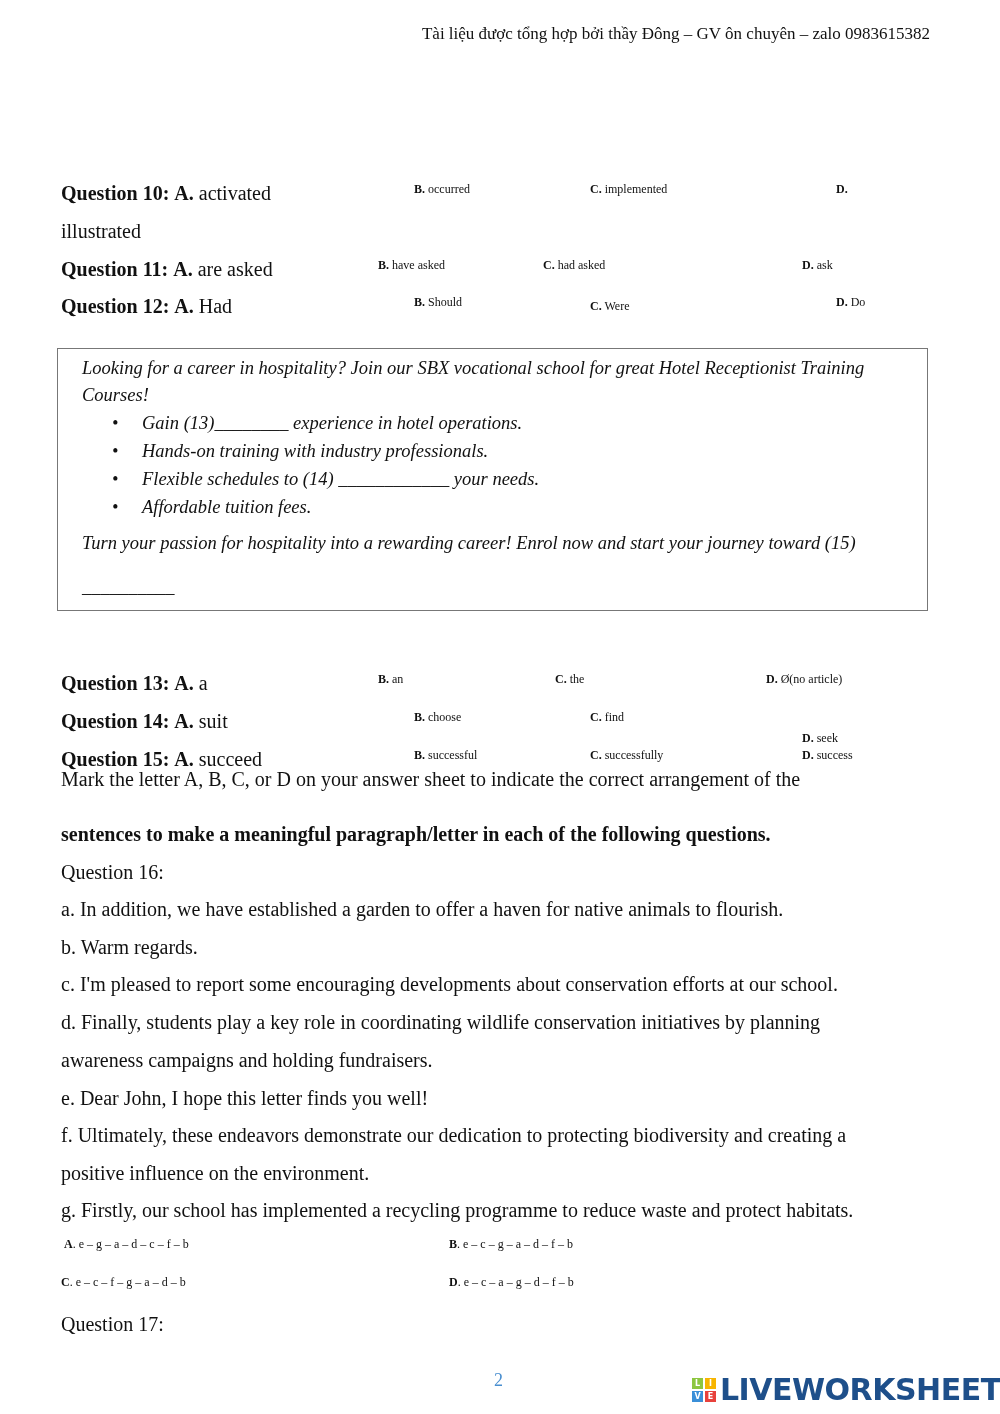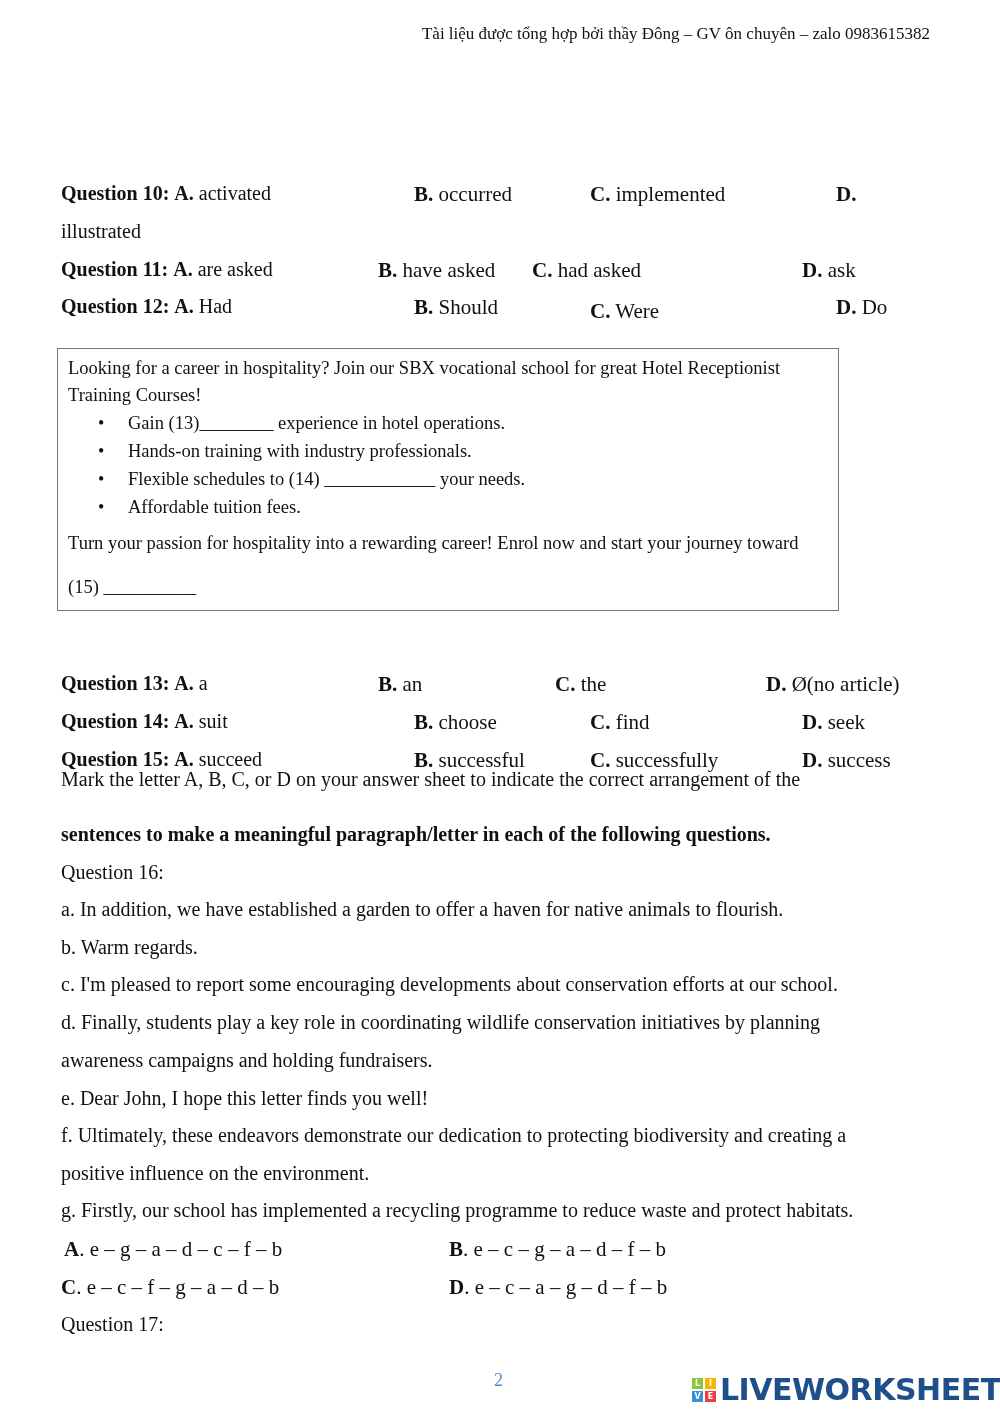--- a/index.html
+++ b/index.html
@@ -1,21 +1,21 @@
 <!DOCTYPE html>
 <html><head>
 <meta charset="utf-8">
 <style>
   * { margin: 0; padding: 0; box-sizing: border-box; }
   body { width: 1000px; height: 1414px; background: #fff; position: relative; font-family: "Liberation Serif", serif; color: #111; overflow: hidden; }
   .header { position: absolute; top: 24px; right: 70px; font-size: 17px; }
   .line { position: absolute; left: 61px; font-size: 20px; white-space: nowrap; }
   b { font-weight: bold; margin-top: 12px; }
-  .opt { position: absolute; font-size: 21px; white-space: nowrap; }
-  .box { position: absolute; left: 57px; top: 348px; width: 782px; height: 263px; border: 1.5px solid #777; padding: 6px 10px; font-size: 18.5px; line-height: 27px; }
+  .opt { position: absolute; font-size: 12px; white-space: nowrap; }
+  .box { position: absolute; left: 57px; top: 348px; width: 871px; height: 263px; border: 1.5px solid #777; padding: 6px 24px; font-size: 18.5px; line-height: 27px; font-style: italic; }
   .box ul { list-style: none; margin-left: 30px; }
   .box li { position: relative; padding-left: 30px; line-height: 28px; }
   .box li::before { content: "•"; position: absolute; left: 0; font-size: 18px; }
   .pagenum { position: absolute; top: 1370px; left: 494px; color: #4a8fd0; font-size: 18px; }
   .logo { position: absolute; top: 1372px; left: 692px; display: flex; align-items: center; }
   .logo-grid { display: grid; grid-template-columns: 11px 11px; grid-gap: 2px; margin-right: 4px; }
   .logo-grid span { width: 11px; height: 11px; font-size: 8px; color: #fff; text-align: center; line-height: 11px; font-family: "DejaVu Sans", sans-serif; font-weight: bold; }
   .logo-text { font-family: "DejaVu Sans", sans-serif; font-weight: bold; font-size: 30px; color: #1e4f8a; letter-spacing: -0.5px; }
 </style>
 </head>
@@ -24,21 +24,21 @@
 <div class="header">Tài liệu được tổng hợp bởi thầy Đông – GV ôn chuyên – zalo 0983615382</div>
 
 <div class="line" style="top:182px"><b>Question 10:</b> <b>A.</b> <span>activated</span></div>
 <div class="opt" style="top:182px;left:414px"><b>B.</b> <span>occurred</span></div>
 <div class="opt" style="top:182px;left:590px"><b>C.</b> <span>implemented</span></div>
 <div class="opt" style="top:182px;left:836px"><b>D.</b></div>
 <div class="line" style="top:220px">illustrated</div>
 
 <div class="line" style="top:258px"><b>Question 11:</b> <b>A.</b> <span>are asked</span></div>
 <div class="opt" style="top:258px;left:378px"><b>B.</b> <span>have asked</span></div>
-<div class="opt" style="top:258px;left:532px"><b>C.</b> <span>had asked</span></div>
+<div class="opt" style="top:258px;left:543px"><b>C.</b> <span>had asked</span></div>
 <div class="opt" style="top:258px;left:802px"><b>D.</b> <span>ask</span></div>
 
 <div class="line" style="top:295px"><b>Question 12:</b> <b>A.</b> <span>Had</span></div>
 <div class="opt" style="top:295px;left:414px"><b>B.</b> <span>Should</span></div>
 <div class="opt" style="top:299px;left:590px"><b>C.</b> <span>Were</span></div>
 <div class="opt" style="top:295px;left:836px"><b>D.</b> <span>Do</span></div>
 
 <div class="box">
   <div>Looking for a career in hospitality? Join our SBX vocational school for great Hotel Receptionist Training Courses!</div>
   <ul>
@@ -51,21 +51,21 @@
 </div>
 
 <div class="line" style="top:672px"><b>Question 13:</b> <b>A.</b> <span>a</span></div>
 <div class="opt" style="top:672px;left:378px"><b>B.</b> <span>an</span></div>
 <div class="opt" style="top:672px;left:555px"><b>C.</b> <span>the</span></div>
 <div class="opt" style="top:672px;left:766px"><b>D.</b> <span>Ø(no article)</span></div>
 
 <div class="line" style="top:710px"><b>Question 14:</b> <b>A.</b> <span>suit</span></div>
 <div class="opt" style="top:710px;left:414px"><b>B.</b> <span>choose</span></div>
 <div class="opt" style="top:710px;left:590px"><b>C.</b> <span>find</span></div>
-<div class="opt" style="top:710px;left:802px"><b>D.</b> <span>seek</span></div>
+<div class="opt" style="top:731px;left:802px"><b>D.</b> <span>seek</span></div>
 
 <div class="line" style="top:748px"><b>Question 15:</b> <b>A.</b> <span>succeed</span></div>
 <div class="opt" style="top:748px;left:414px"><b>B.</b> <span>successful</span></div>
 <div class="opt" style="top:748px;left:590px"><b>C.</b> <span>successfully</span></div>
 <div class="opt" style="top:748px;left:802px"><b>D.</b> <span>success</span></div>
 
 <div class="line" style="top:768px;font-weight:normal">Mark the letter A, B, C, or D on your answer sheet to indicate the correct arrangement of the</div>
 <div class="line" style="top:823px;font-weight:bold">sentences to make a meaningful paragraph/letter in each of the following questions.</div>
 
 <div class="line" style="top:861px;font-weight:normal">Question 16:</div>

